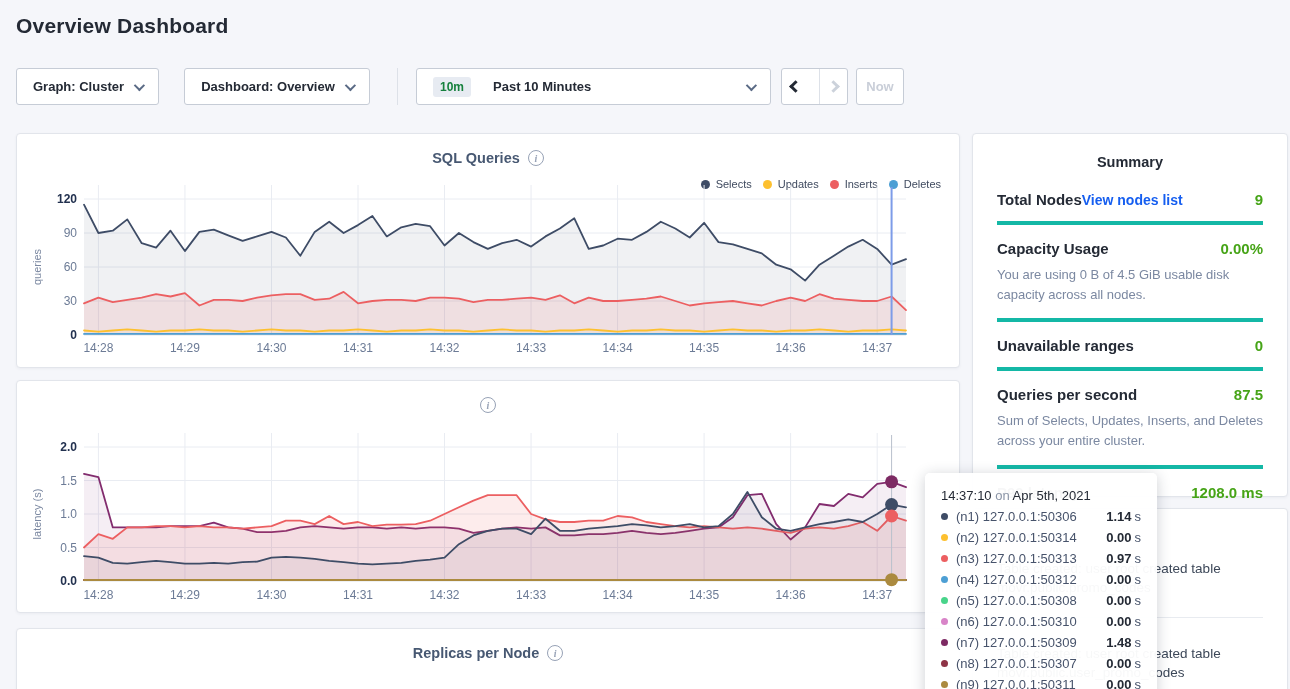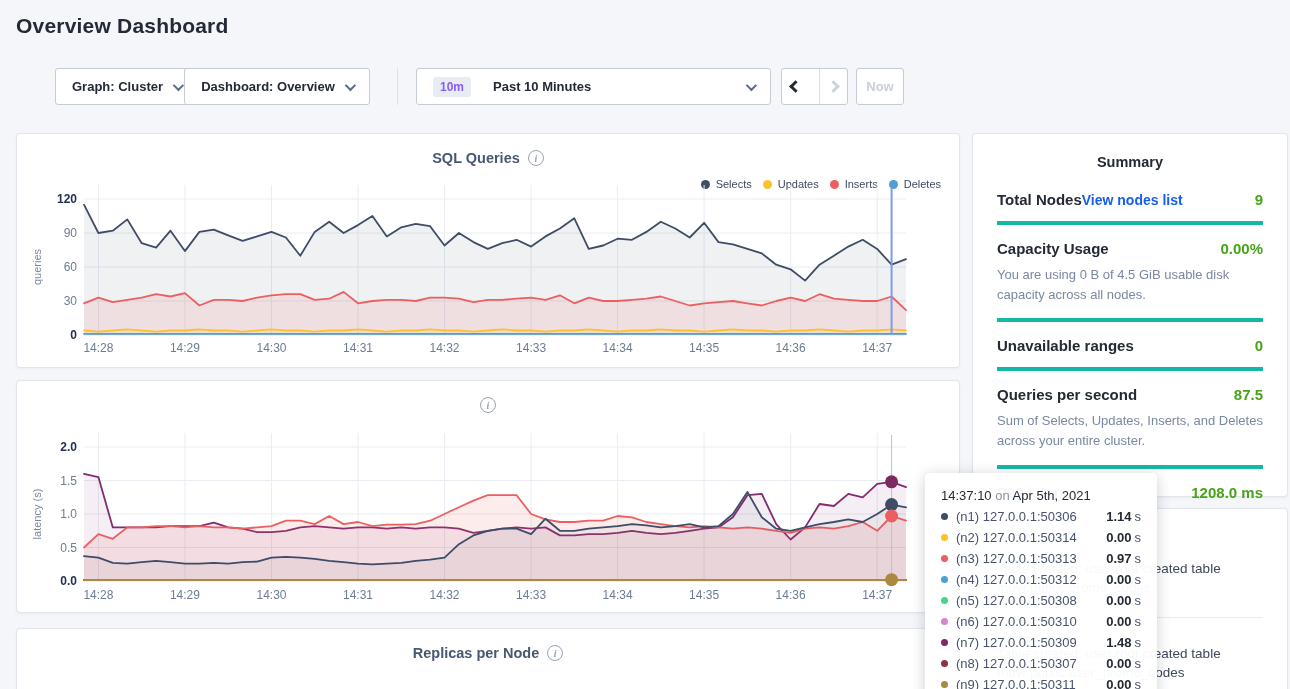--- a/index.html
+++ b/index.html
@@ -8,21 +8,21 @@
   #stage { position:relative; width:1290px; height:689px; overflow:hidden; }
 
   .page-title { position:absolute; left:16px; top:14px; font-size:21px; font-weight:bold; color:#242a35; letter-spacing:.2px; }
 
   .btn { position:absolute; top:68px; height:37px; background:#fff; border:1px solid #c6ccd6; border-radius:3px;
          display:flex; align-items:center; justify-content:center; gap:10px; font-size:13px; font-weight:bold; color:#242a35; cursor:pointer; }
   .chev { width:8px; height:8px; border-right:2px solid #5a6a85; border-bottom:2px solid #5a6a85; transform:rotate(45deg) translateY(-2px); }
   .divider-v { position:absolute; left:397px; top:68px; width:1px; height:37px; background:#dde1e8; }
 
   #time-select { left:416px; width:355px; justify-content:flex-start; padding:0 16px; }
-  .time-badge { background:#e7ebf2; color:#8b5cf6; font-size:12px; font-weight:bold; padding:3px 7px; border-radius:3px; }
+  .time-badge { background:#e7ebf2; color:#15803d; font-size:12px; font-weight:bold; padding:3px 7px; border-radius:3px; }
   #time-select .label { margin-left:12px; }
   #time-select .chev { position:absolute; right:16px; }
 
   #arrow-group { left:781px; width:67px; padding:0; }
   .arrow-half { width:50%; height:100%; display:flex; align-items:center; justify-content:center; }
   .arrow-half + .arrow-half { border-left:1px solid #dde1e8; }
   .chev-l { width:9px; height:9px; border-left:3px solid #242a35; border-bottom:3px solid #242a35; transform:rotate(45deg); }
   .chev-r { width:9px; height:9px; border-right:3px solid #ccd2db; border-top:3px solid #ccd2db; transform:rotate(45deg); }
   #now-btn { left:856px; width:48px; color:#c9ced8; }
 
@@ -79,21 +79,21 @@
   .tick-y.strong { font-weight:bold; fill:#22314f; }
   .axis-label { font-size:11px; fill:#7b88a1; }
 </style>
 </head>
 <body>
 
 <div id="stage">
 
   <div class="page-title">Overview Dashboard</div>
 
-  <div class="btn" style="left:16px;width:143px;margin-left:39px;">
+  <div class="btn" style="left:16px;width:143px;">
     <span>Graph: Cluster</span>
     <span class="chev"></span>
   </div>
   <div class="btn" style="left:184px;width:186px;">
     <span>Dashboard: Overview</span>
     <span class="chev"></span>
   </div>
   <div class="divider-v"></div>
   <div class="btn" id="time-select">
     <span class="time-badge">10m</span>

